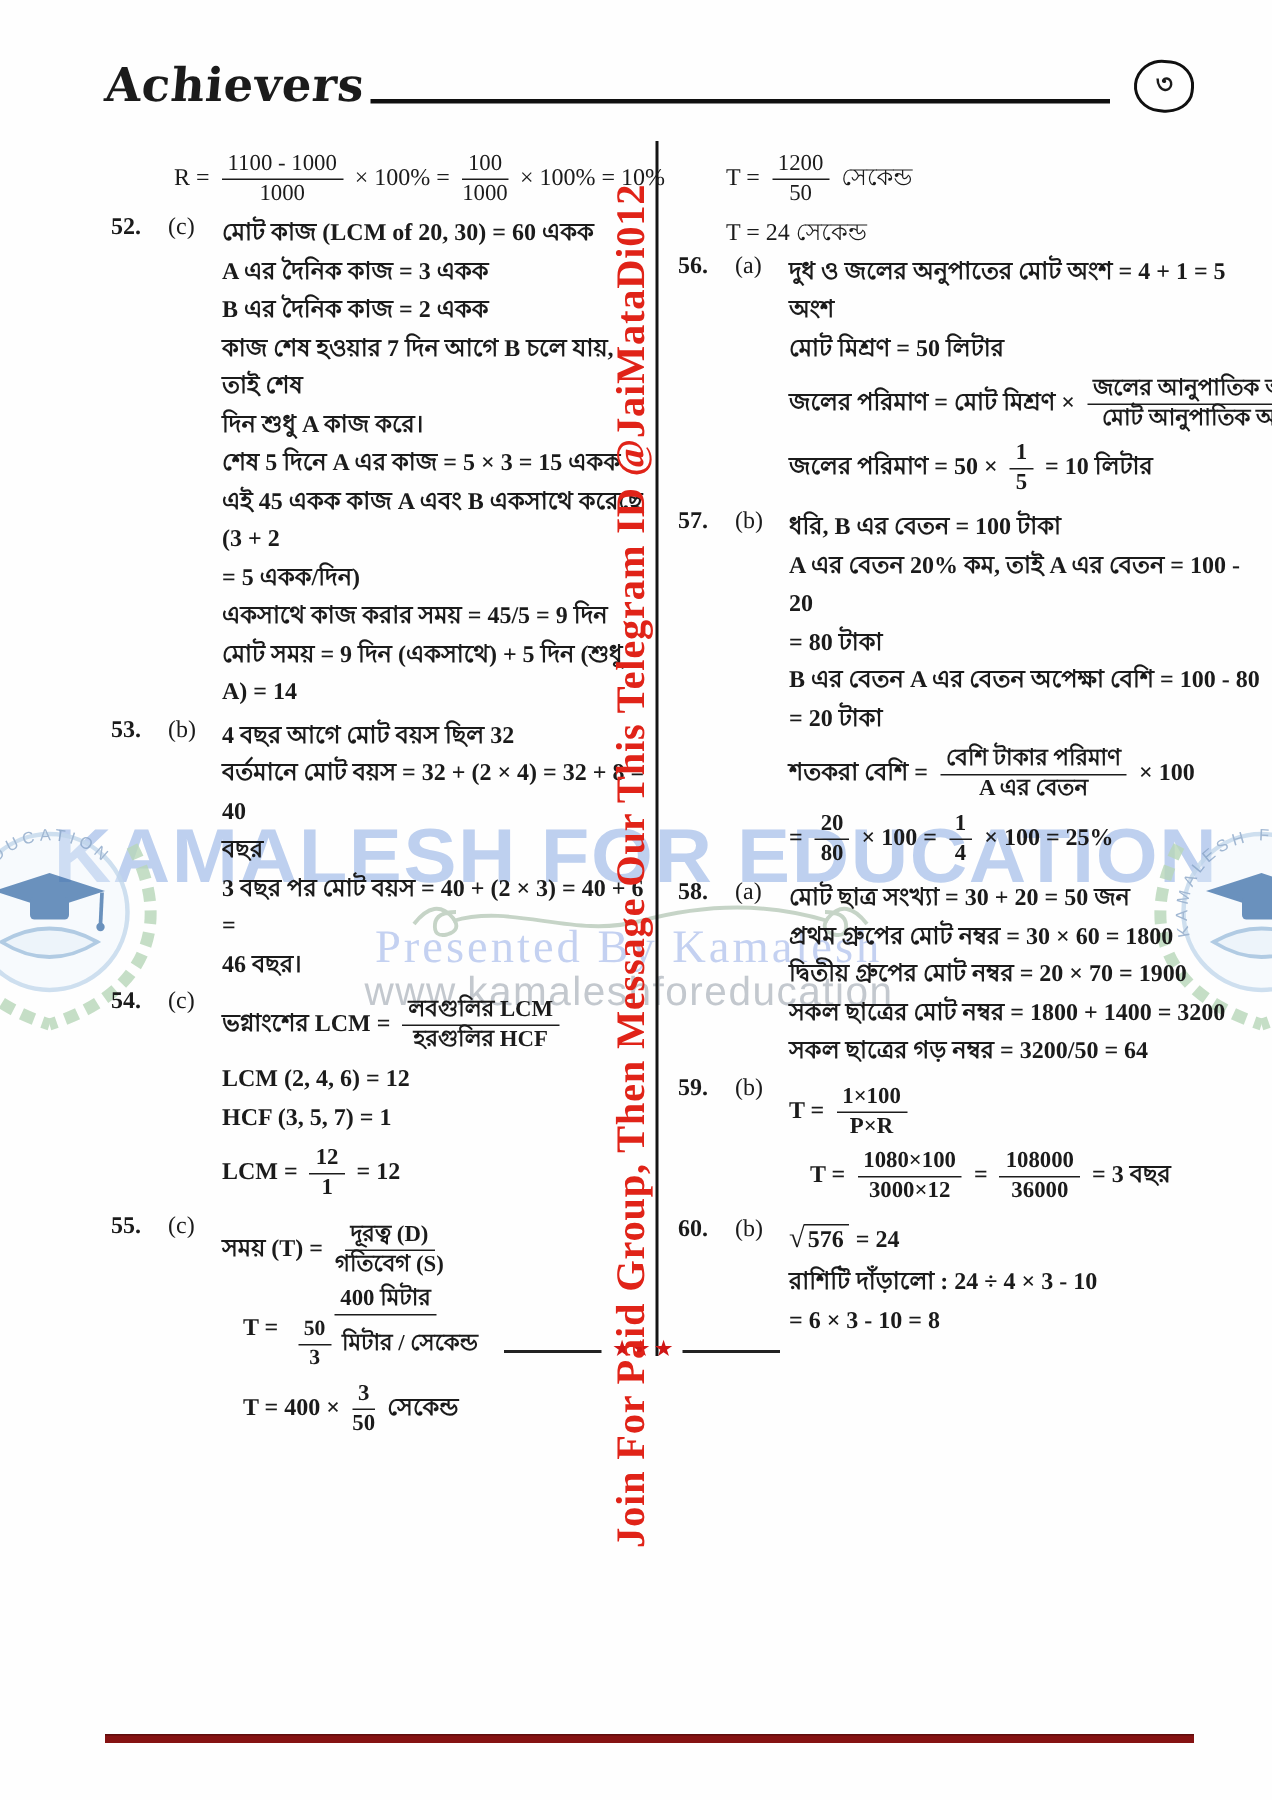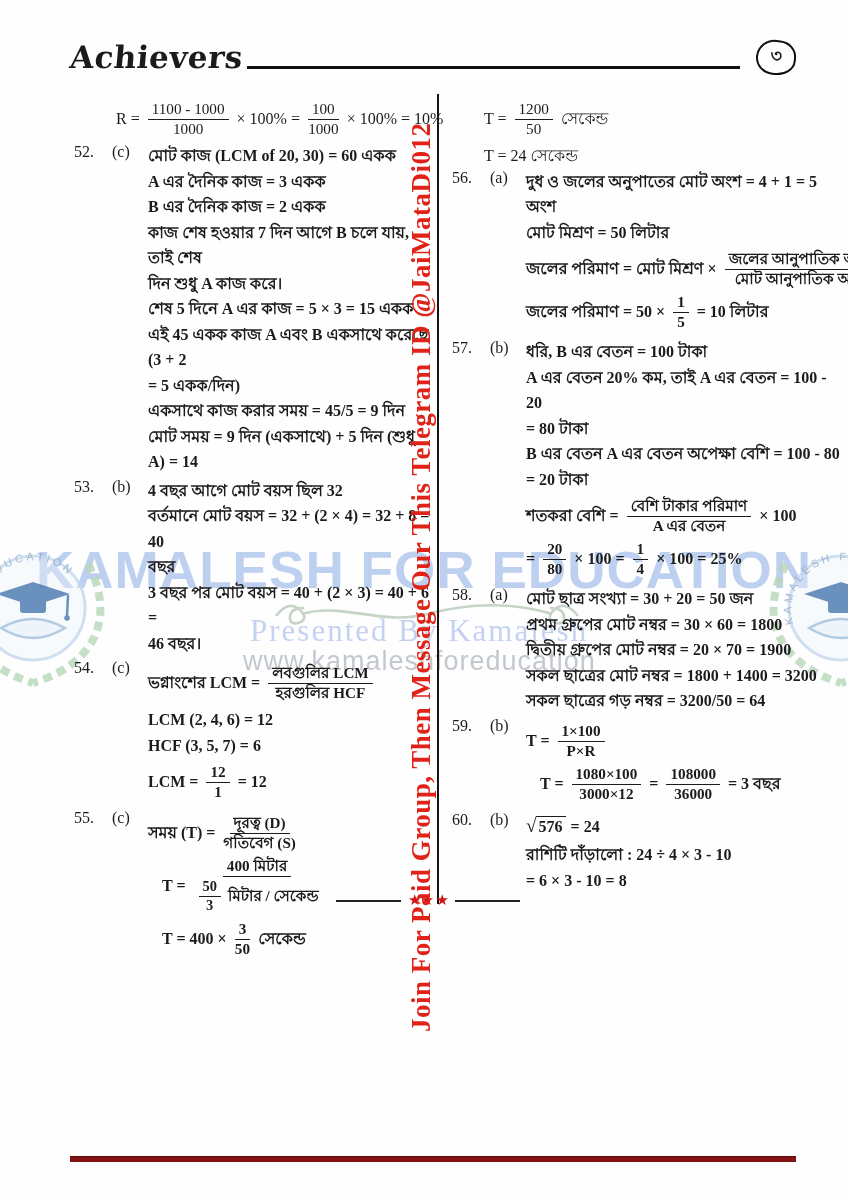--- a/index.html
+++ b/index.html
@@ -22,21 +22,21 @@
   .logo-right{left:756px;top:526px;}
 
   
   .vdivider{position:absolute;left:437px;top:94px;width:2px;height:810px;background:#141414;}
   .col{position:absolute;top:95px;font-size:16px;}
   .col-left{left:74px;width:358px;}
   .col-right{left:452px;width:390px;}
   .ln{line-height:25.5px;min-height:25.5px;}
   .fline{display:flex;align-items:center;gap:5px;white-space:nowrap;margin:5px 0;line-height:1.25;}
   .q{display:flex;margin-bottom:3px;}
-  .qno{width:38px;flex:none;}
+  .qno{width:38px;flex:none;font-weight:bold;}
   .qopt{width:36px;flex:none;}
   .qbody{flex:1;min-width:0;font-weight:bold;}
   .indent1{padding-left:42px;}
   .indent2{padding-left:32px;}
   .pad-eq{padding-left:14px;}
 
   
   .fr{display:inline-flex;flex-direction:column;align-items:center;text-align:center;vertical-align:middle;margin:0 3px;font-size:0.95em;line-height:1.22;flex:none;}
   .fr > :first-child{border-bottom:1.5px solid #1c1c1c;padding:0 4px;}
   .denrow{display:inline-flex;align-items:center;gap:4px;padding:1px 2px;}
@@ -153,21 +153,21 @@
       <span class="qopt">(c)</span>
       <div class="qbody">
         <div class="fline">
           <span>ভগ্নাংশের LCM =</span>
           <span class="fr">
             <span>লবগুলির LCM</span>
             <span>হরগুলির HCF</span>
           </span>
         </div>
         <div class="ln">LCM (2, 4, 6) = 12</div>
-        <div class="ln">HCF (3, 5, 7) = 6</div>
+        <div class="ln">HCF (3, 5, 7) = 1</div>
         <div class="fline">
           <span>LCM =</span>
           <span class="fr">
             <span>12</span>
             <span>1</span>
           </span>
           <span>= 12</span>
         </div>
       </div>
     </div>

